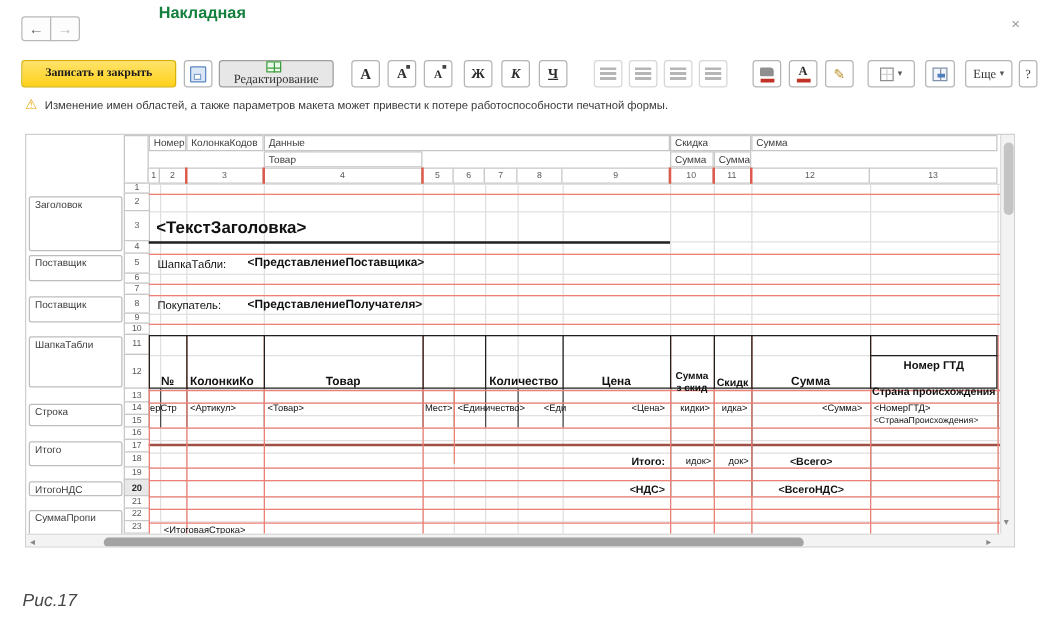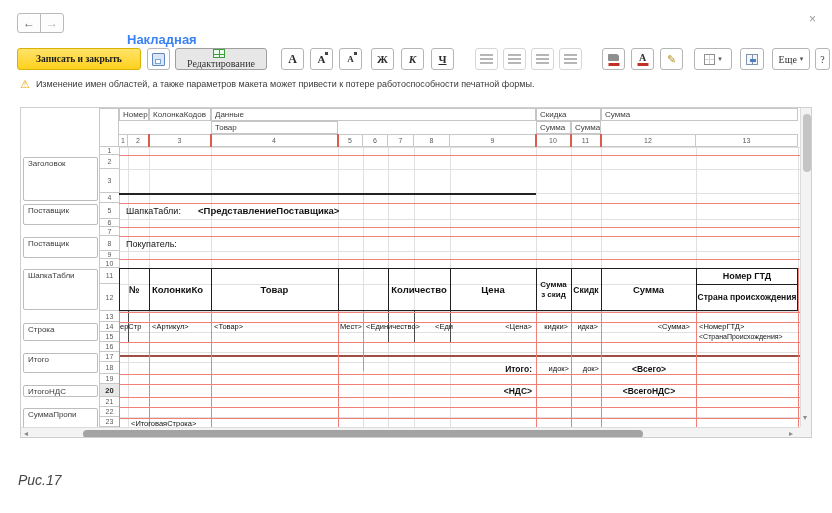--- a/index.html
+++ b/index.html
@@ -6,21 +6,21 @@
   html,body { background:#fff; }
   .page { position:relative; width:832px; height:513px; background:#fff; overflow:hidden;
           font-family:"Liberation Sans", sans-serif; }
 
   
   .navbtn { position:absolute; top:13px; width:24px; height:20px; background:#fdfdfd;
             border:1px solid #b9b9b9; display:flex; align-items:center; justify-content:center;
             font-size:12px; color:#666; }
   .navbtn.back { left:17px; border-radius:3px 0 0 3px; }
   .navbtn.fwd  { left:40px; border-radius:0 3px 3px 0; color:#b9b9b9; }
-  .wintitle { position:absolute; left:127px; top:32px; font-size:13px; font-weight:bold; color:#3b82f6; }
+  .wintitle { position:absolute; left:127px; top:2px; font-size:13px; font-weight:bold; color:#15803d; }
   .winclose { position:absolute; right:16px; top:12px; font-size:12px; color:#9a9a9a; cursor:pointer; }
 
   
   .toolbar { position:absolute; left:0; top:48px; width:832px; height:22px;font-family:Liberation Serif, serif; }
   .btn { position:absolute; top:0; height:22px; background:#fff; border:1px solid #b5b5b5;
          border-radius:3px; display:flex; align-items:center; justify-content:center;
          font-size:10px; color:#333; }
   .btn.primary { background:linear-gradient(#ffe36a,#ffd11c); border-color:#d9b203;
                  font-weight:bold; color:#1a1a1a; font-size:9.5px; }
   .btn.pressed { background:#e7e7e7; border-color:#9f9f9f; }
@@ -62,21 +62,21 @@
   .numcell { position:absolute; border:1px solid #c8c8c8; background:#fff; color:#5a5a5a;
              font-size:7px; display:flex; align-items:center; justify-content:center; overflow:hidden; }
   .numcell.current { background:#e8e8e8; font-weight:bold; color:#2a2a2a; font-size:7.5px; }
   .groupbox { position:absolute; border:1px solid #c6c6c6; background:#fff; color:#3c3c3c;
               font-size:8px; line-height:11px; padding-left:3px; white-space:nowrap; overflow:hidden; }
   .areabox { position:absolute; left:2px; width:75px; border:1px solid #bdbdbd; border-radius:2px;
              background:#fff; color:#3c3c3c; font-size:8px; padding:1px 0 0 4px; white-space:nowrap; overflow:hidden; }
   .hdrbox { position:absolute; left:98px; top:160px; width:679px; height:43px; border:1.5px solid #1f1f1f; }
   .hv { position:absolute; top:160px; height:43px; width:1px; background:#1f1f1f; }
   .hc { position:absolute; display:flex; align-items:center; justify-content:center; text-align:center;
-        font-weight:bold; font-size:9.5px; color:#111; line-height:10px; }
+        font-weight:bold; font-size:9.5px; color:#111; line-height:10px;margin-top:16px; }
   .ct { position:absolute; font-size:7.5px; line-height:10px; white-space:nowrap; overflow:hidden; color:#111; }
   .ct.r { text-align:right; }
   .ct.b { font-weight:bold; }
   .titleline { position:absolute; left:98px; top:85px; width:417px; height:2px; background:#222; }
   .vsb { position:absolute; left:779px; top:0; width:12px; height:319px; background:#f3f3f3; border-left:1px solid #dcdcdc; }
   .vsb .thumb { position:absolute; left:2px; top:6px; width:8px; height:58px; background:#c4c4c4; border-radius:4px; }
   .vsb .arr { position:absolute; left:2px; top:305px; font-size:8px; color:#8a8a8a; }
   .hsb { position:absolute; left:0; top:319px; width:779px; height:12px; background:#f3f3f3; border-top:1px solid #dcdcdc; }
   .hsb .thumb { position:absolute; left:62px; top:2px; width:560px; height:8px; background:#a3a3a3; border-radius:4px; }
   .hsb .arr { position:absolute; top:1px; font-size:8px; color:#8a8a8a; }
@@ -341,23 +341,25 @@
     <div class="hc" style="left:429px;top:160px;width:86px;height:43px;">Цена</div>
     <div class="hc" style="left:515px;top:160px;width:35px;height:43px;flex-direction:column;font-size:8px;overflow:hidden;">
       <span>Сумма</span>
       <span>з скид</span>
     </div>
     <div class="hc" style="left:550px;top:160px;width:30px;height:43px;font-size:8.5px;overflow:hidden;">Скидк</div>
     <div class="hc" style="left:580px;top:160px;width:95px;height:43px;">Сумма</div>
     <div class="hc" style="left:675px;top:160px;width:102px;height:16px;font-size:9px;">Номер ГТД</div>
     <div class="hc" style="left:675px;top:176px;width:102px;height:27px;font-size:8.5px;line-height:9px;">Страна происхождения</div>
 
+    <div class="ct b" style="left:104px;top:63px;width:260px;height:22px;font-size:13.5px;line-height:22px;">&lt;ТекстЗаголовка&gt;</div>
     <div class="ct" style="left:105px;top:96px;width:70px;height:14px;font-size:9px;line-height:14px;">ШапкаТабли:</div>
     <div class="ct b" style="left:177px;top:96px;width:240px;height:14px;font-size:9.5px;line-height:14px;">&lt;ПредставлениеПоставщика&gt;</div>
     <div class="ct" style="left:105px;top:129px;width:70px;height:14px;font-size:9px;line-height:14px;">Покупатель:</div>
+    <div class="ct b" style="left:177px;top:129px;width:240px;height:14px;font-size:9.5px;line-height:14px;">&lt;ПредставлениеПолучателя&gt;</div>
 
     <div class="ct" style="left:99px;top:214px;width:28px;">ерСтр</div>
     <div class="ct" style="left:131px;top:214px;width:58px;">&lt;Артикул&gt;</div>
     <div class="ct" style="left:193px;top:214px;width:120px;">&lt;Товар&gt;</div>
     <div class="ct r" style="left:317px;top:214px;width:24px;">Мест&gt;</div>
     <div class="ct" style="left:345px;top:214px;width:62px;">&lt;Единичество&gt;</div>
     <div class="ct" style="left:414px;top:214px;width:20px;">&lt;Еди</div>
     <div class="ct r" style="left:431px;top:214px;width:80px;">&lt;Цена&gt;</div>
     <div class="ct r" style="left:516px;top:214px;width:31px;">кидки&gt;</div>
     <div class="ct r" style="left:551px;top:214px;width:26px;">идка&gt;</div>

